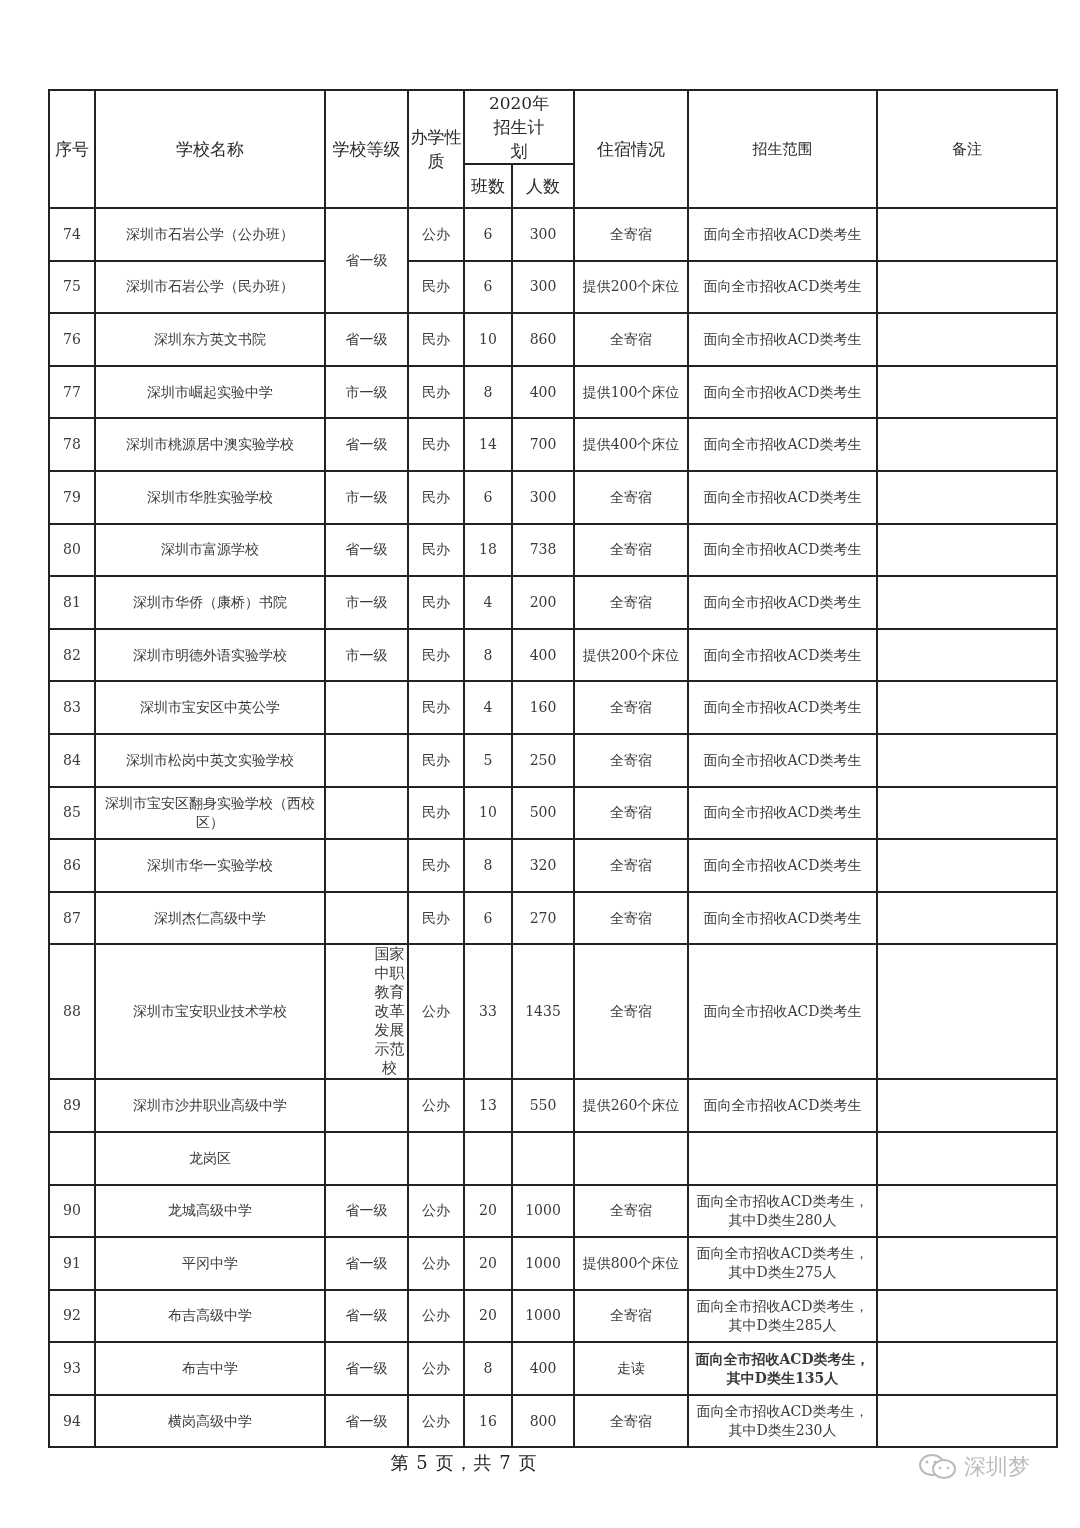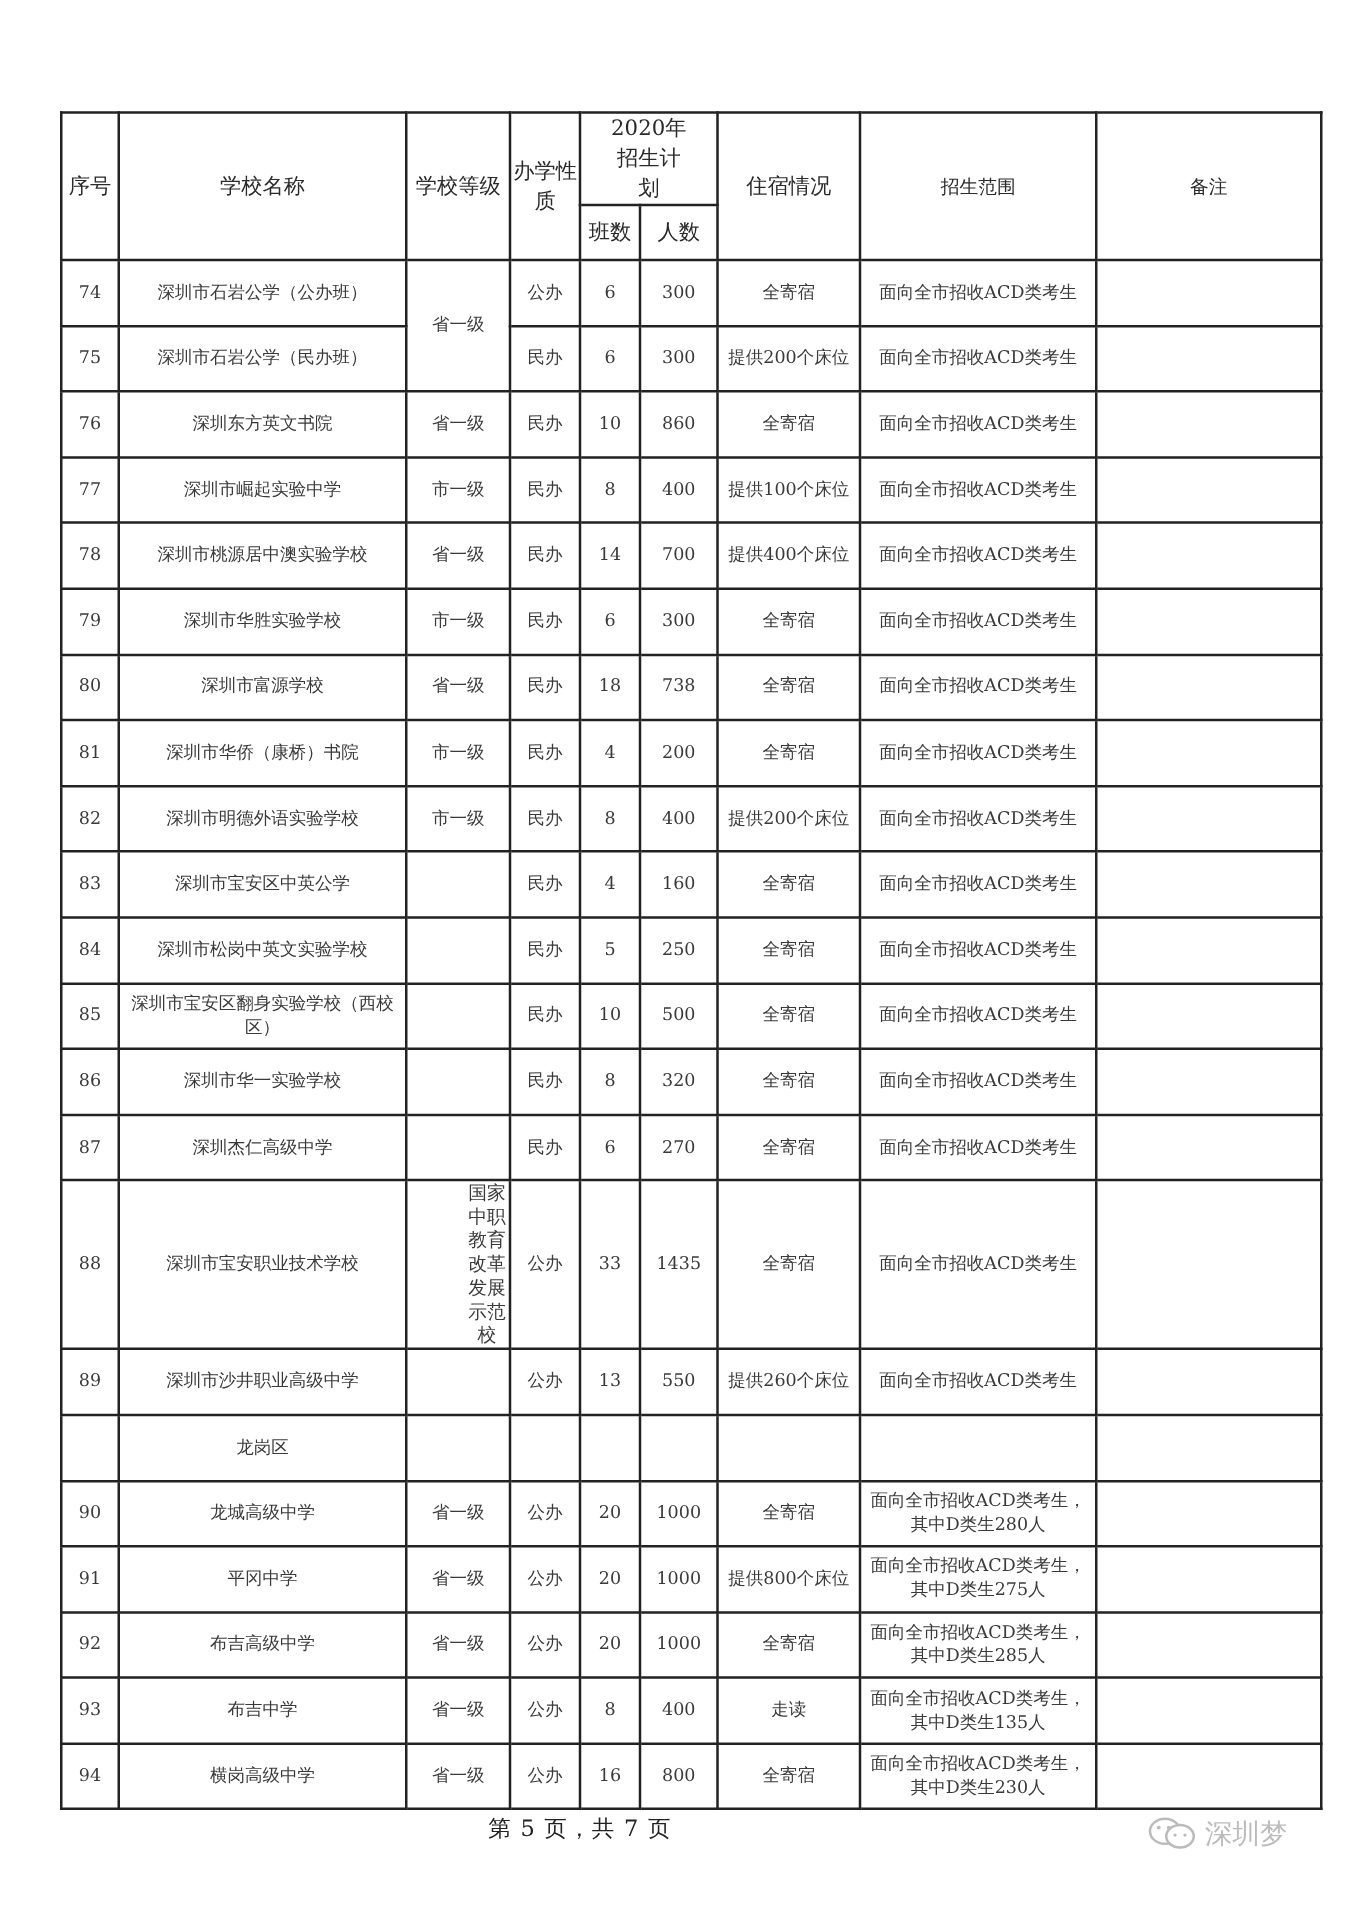--- a/index.html
+++ b/index.html
@@ -272,21 +272,21 @@
         <td></td>
       </tr>
       <tr class="row">
         <td>93</td>
         <td>布吉中学</td>
         <td>省一级</td>
         <td>公办</td>
         <td>8</td>
         <td>400</td>
         <td>走读</td>
-        <td style="line-height: 19px;">面向全市招收ACD类考生，其中D类生135人</td>
+        <td style="line-height: 19px; font-weight: bold;">面向全市招收ACD类考生，其中D类生135人</td>
         <td></td>
       </tr>
       <tr class="row">
         <td>94</td>
         <td>横岗高级中学</td>
         <td>省一级</td>
         <td>公办</td>
         <td>16</td>
         <td>800</td>
         <td>全寄宿</td>

